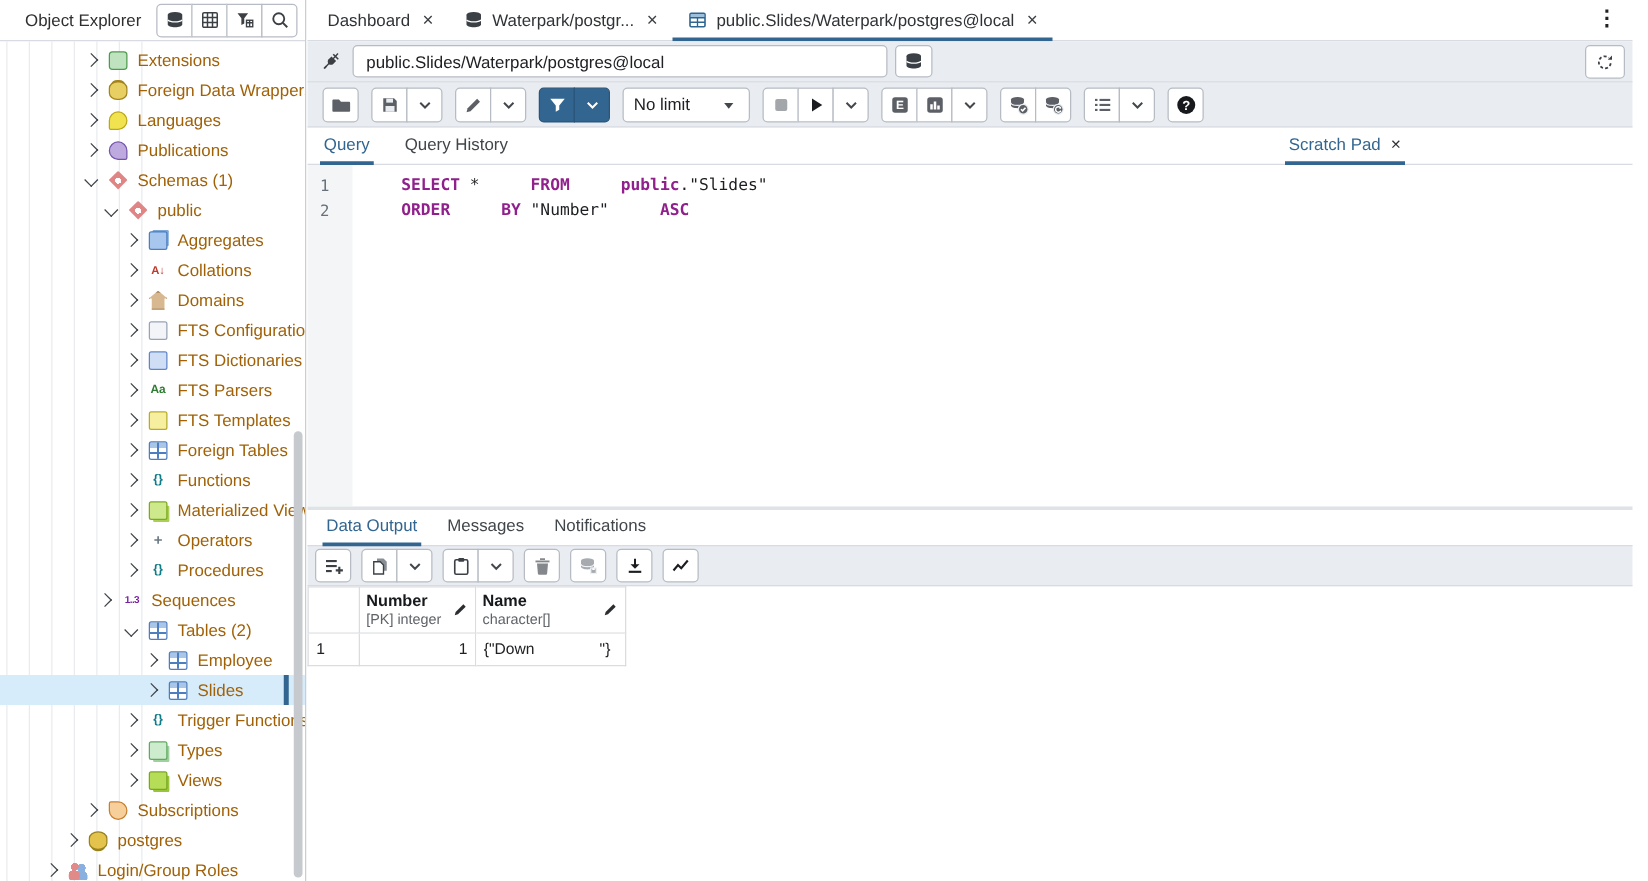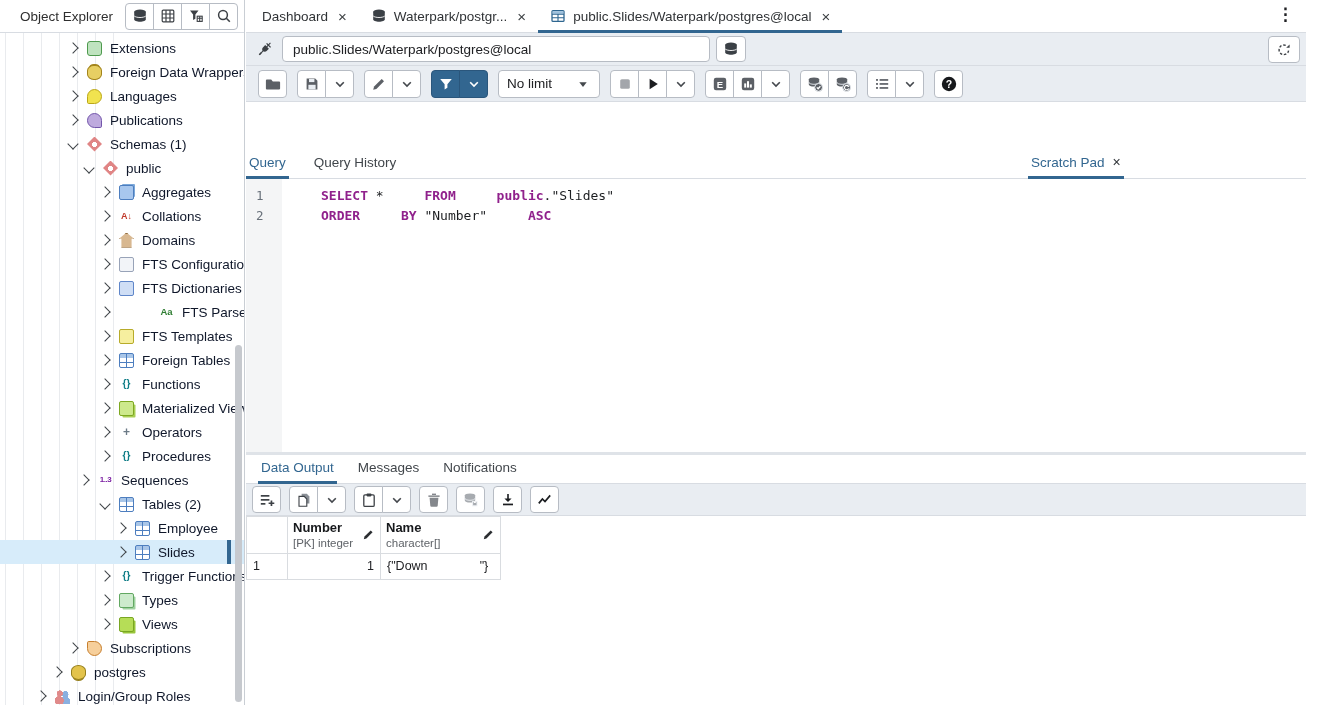--- a/index.html
+++ b/index.html
@@ -20,34 +20,34 @@
   #sb-btns{margin-left:auto;}
   #tree{position:absolute;left:0;top:33px;right:0;bottom:0;overflow:hidden;padding-top:3px;}
   .guide{position:absolute;top:0;bottom:0;width:1px;background:#e9ebee;}
   .trow{height:24px;display:flex;align-items:center;position:relative;white-space:nowrap;overflow:hidden;}
   .trow.selected{background:#d7ecfa;}
   .trow.selected::after{content:"";position:absolute;left:227px;top:0;bottom:0;width:4px;background:#326690;}
   .chev{width:7px;height:7px;border-right:1.5px solid #3f4448;border-bottom:1.5px solid #3f4448;margin-right:10px;flex:none;}
   .chev.collapsed{transform:rotate(-45deg);}
   .chev.expanded{transform:rotate(45deg);}
   .ti{width:15px;height:15px;margin-right:8px;flex:none;box-sizing:border-box;display:flex;align-items:center;justify-content:center;font-weight:bold;line-height:1;}
-  .tlabel{font-size:13.5px;color:#0f172a;}
+  .tlabel{font-size:13.5px;color:#a16207;}
   #sb-scroll{position:absolute;right:2px;top:345px;bottom:3px;width:7px;border-radius:4px;background:#c6c9ce;}
   
   .ti.extensions{background:#bfe3bf;border:1px solid #4e9a4e;border-radius:3px}
   .ti.fdw{background:#e7cf63;border:1px solid #a3841c;border-radius:45%/38%;box-shadow:0 -3px 0 -2px #a3841c}
   .ti.languages{background:#f1e34f;border:1px solid #bba718;border-radius:55% 55% 55% 12%}
   .ti.publications{background:#beaade;border:1px solid #7356ab;border-radius:50% 50% 12% 50%}
   .ti.schema-group,.ti.schema{background:radial-gradient(circle at 50% 50%,#fff 0 2.5px,#e08585 2.5px);clip-path:polygon(50% 0,100% 50%,50% 100%,0 50%)}
   .ti.aggregates{background:#a8c7ee;border:1px solid #4d7ebf;border-radius:2px;box-shadow:2px -2px 0 -1px #7ba7d9}
   .ti.collations{color:#c0392b;font-size:9px;}
   .ti.domains{background:#d8b891;border:1px solid #926f43;clip-path:polygon(50% 0,100% 42%,84% 42%,84% 100%,16% 100%,16% 42%,0 42%)}
   .ti.fts-config{background:#f2f4f8;border:1px solid #98a3b8;border-radius:2px}
   .ti.fts-dict{background:#cfdef5;border:1px solid #5f86c9;border-radius:2px}
-  .ti.fts-parsers{color:#2e7d32;font-size:9.5px;margin-left:40px;}
+  .ti.fts-parsers{color:#2e7d32;font-size:9.5px;}
   .ti.fts-templates{background:#f6ef9f;border:1px solid #b7ab2a;border-radius:2px}
   .ti.foreign-tables,.ti.tables,.ti.table{border:1px solid #4d7ebf;border-radius:2px;
     background:linear-gradient(to right,transparent 0 46%,#4d7ebf 46% 54%,transparent 54%),
                linear-gradient(to bottom,transparent 0 60%,#4d7ebf 60% 68%,transparent 68%),
                linear-gradient(to bottom,#a9c6e8 0 32%,#fff 32%);}
   .ti.functions,.ti.procedures,.ti.trigger-functions{color:#0e7c86;font-size:10px;}
   .ti.matviews{background:#cde98c;border:1px solid #7da821;border-radius:2px;box-shadow:2.5px 2.5px 0 -1px #a9cf54}
   .ti.operators{color:#6b7a86;font-size:12px;}
   .ti.sequences{color:#7b1fa2;font-size:8px;letter-spacing:-.5px}
   .ti.types{background:#cdebcd;border:1px solid #62a862;border-radius:2px;box-shadow:2.5px 2.5px 0 -1px #9fd19f}
@@ -70,21 +70,21 @@
   #connbar{height:33px;background:#e9edf2;border-bottom:1px solid #d8dce2;display:flex;align-items:center;padding:0 8px;gap:6px;position:relative;box-sizing:border-box;}
   #connbar .icn{width:22px;height:22px;display:flex;align-items:center;justify-content:center;}
   #connbar .icn svg{width:18px;height:18px;}
   #conn-input{height:26px;background:#fff;border:1px solid #b7bcc4;border-radius:4px;font-size:13.5px;color:#202124;display:flex;align-items:center;padding:0 10px;width:428px;box-sizing:border-box;}
   #conn-db{height:26px;width:30px;border-radius:4px;}
   #conn-refresh{position:absolute;right:6px;top:3px;height:27px;width:32px;border-radius:4px;}
   #qtb{height:36px;background:#e9edf2;border-bottom:1px solid #d8dce2;display:flex;align-items:center;gap:10px;padding:0 12px;box-sizing:border-box;}
   #qtb .tbtn{height:28px;}
   .limitsel{height:28px;width:102px;background:#ffffff;border:1px solid #b7bcc4;border-radius:4px;display:flex;align-items:center;justify-content:space-between;padding:0 8px;font-size:13.5px;color:#202124;box-sizing:border-box;cursor:pointer;}
   .limitsel svg{width:14px;height:14px;}
-  #edtabs{height:30px;border-bottom:1px solid #d8dce2;display:flex;align-items:flex-end;padding-left:0;position:relative;box-sizing:border-box;margin-top:47px;}
+  #edtabs{height:30px;border-bottom:1px solid #d8dce2;display:flex;align-items:flex-end;padding-left:10px;position:relative;box-sizing:border-box;}
   .etab{font-size:13.5px;color:#41464b;padding:6px 3px 8px;margin-right:22px;position:relative;cursor:pointer;white-space:nowrap;}
   .etab.active{color:#326690;}
   .etab.active::after{content:"";position:absolute;left:0;right:0;bottom:-1px;height:3px;background:#326690;}
   .etab .closex{font-size:14px;color:#2f3337;margin-left:8px;}
   #scratch-tab{position:absolute;left:782px;top:0;bottom:0;display:flex;align-items:flex-end;}
   #editor{height:273px;display:flex;position:relative;background:#fff;}
   #gutter{width:36px;background:#f4f5f6;padding-top:7px;font:12.5px/20px "DejaVu Sans Mono",monospace;color:#68707a;box-sizing:border-box;}
   #gutter div{padding-left:10px;}
   #code{padding:7px 0 0 6px;font:13px/20px "DejaVu Sans Mono",monospace;color:#1c1e21;white-space:pre;}
   .kw{color:#90218c;font-weight:bold;margin-left:33px;}

